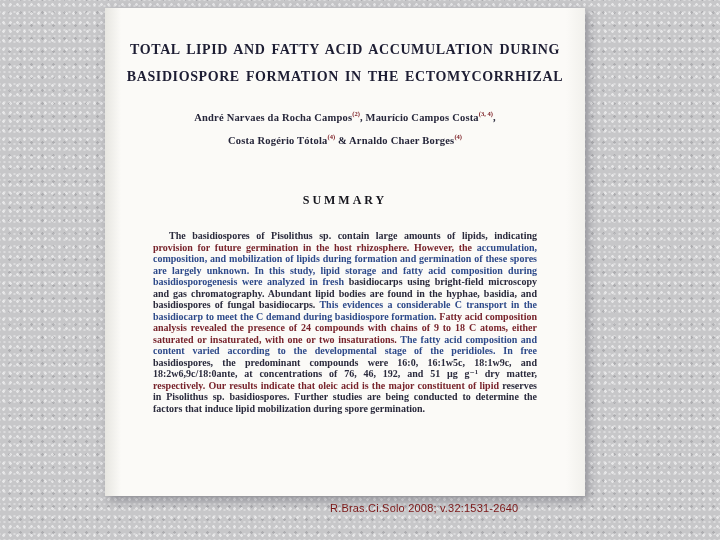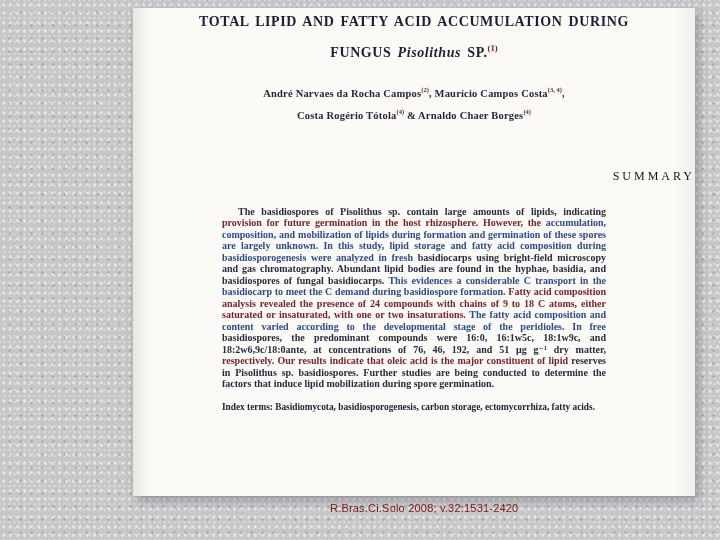--- a/index.html
+++ b/index.html
@@ -17,26 +17,26 @@
       radial-gradient(rgba(255,255,255,0.55) 1px, transparent 1.4px),
       radial-gradient(rgba(110,110,118,0.30) 1px, transparent 1.4px),
       radial-gradient(rgba(255,255,255,0.35) 1px, transparent 1.2px);
     background-size: 7px 9px, 11px 13px, 5px 6px;
     background-position: 0 0, 4px 6px, 2px 3px;
   }
   .scan-page {
     position: absolute;
     left: 105px;
     top: 8px;
-    width: 562px;
+    width: 480px;
     height: 488px;
     background: linear-gradient(90deg, #e7e6e1 0px, #fbfaf7 16px, #fbfaf7 96%, #f1f0ec 100%);
     box-shadow: 3px 4px 9px rgba(70,70,82,0.45);
     box-sizing: border-box;
-    margin-left: 28px;
+    padding-top: 28px;
   }
   .title-block {
     text-align: center;
     font-weight: bold;
     font-size: 14px;
     letter-spacing: 0.6px;
     word-spacing: 2px;
     line-height: 27px;
     color: #1d1d33;
   }
@@ -52,22 +52,22 @@
     margin-top: 14px;
     text-align: center;
     font-weight: bold;
     font-size: 10.5px;
     letter-spacing: 0.2px;
     line-height: 19px;
     color: #26263a;
   }
   .summary-heading {
     margin-top: 44px;
-    text-align: right;
-    font-weight: normal;
+    text-align: center;
+    font-weight: bold;
     font-size: 12px;
     letter-spacing: 3px;
     color: #16161e;
   }
   .summary-paragraph {
     margin: 22px auto 0 auto;
     width: 384px;
     text-align: justify;
     text-indent: 16px;
     font-weight: bold;
@@ -100,29 +100,28 @@
     letter-spacing: 0.2px;
   }
 </style>
 </head>
 <body>
 
 <div class="scan-page">
 
   <div class="title-block">
     <div>TOTAL LIPID AND FATTY ACID ACCUMULATION DURING</div>
-    <div><span>FUNGUS </span><span class="species">Pisolithus</span><span> SP.</span><sup class="ref">(1)</sup></div>
+    <div>BASIDIOSPORE FORMATION IN THE ECTOMYCORRHIZAL</div>
   </div>
 
   <div class="authors-block">
     <div><span>André Narvaes da Rocha Campos</span><sup class="ref">(2)</sup><span>, Maurício Campos Costa</span><sup class="ref">(3, 4)</sup><span>,</span></div>
     <div><span>Costa Rogério Tótola</span><sup class="ref">(4)</sup><span> &amp; Arnaldo Chaer Borges</span><sup class="ref">(4)</sup></div>
   </div>
 
   <div class="summary-heading">SUMMARY</div>
 
   <p class="summary-paragraph"><span class="tone-dark">The basidiospores of Pisolithus sp. contain large amounts of lipids, indicating </span><span class="tone-red">provision for future germination in the host rhizosphere.  However, the </span><span class="tone-blue">accumulation, composition, and mobilization of lipids during formation and germination of these spores are largely unknown.  In this study, lipid storage and fatty acid composition during basidiosporogenesis were analyzed in fresh </span><span class="tone-dark">basidiocarps using bright-field microscopy and gas chromatography.  Abundant lipid bodies are found in the hyphae, basidia, and basidiospores of fungal basidiocarps.  </span><span class="tone-blue">This evidences a considerable C transport in the basidiocarp to meet the C demand during basidiospore formation.  </span><span class="tone-red">Fatty acid composition analysis revealed the presence of 24 compounds with chains of 9 to 18 C atoms, either saturated or insaturated, with one or two insaturations.  </span><span class="tone-blue">The fatty acid composition and content varied according to the developmental stage of the peridioles.  In free </span><span class="tone-dark">basidiospores, the predominant compounds were 16:0, 16:1w5c, 18:1w9c, and 18:2w6,9c/18:0ante, at concentrations of 76, 46, 192, and 51 µg g⁻¹ dry matter, </span><span class="tone-red">respectively.  Our results indicate that oleic acid is the major constituent of lipid </span><span class="tone-dark">reserves in Pisolithus sp. basidiospores.  Further studies are being conducted to determine the factors that induce lipid mobilization during spore germination.</span></p>
 
-  <p class="index-terms"><span class="label">Index terms:</span><span> Basidiomycota, basidiosporogenesis, carbon storage, ectomycorrhiza, fatty acids.</span></p>
 
 </div>
 
-<div class="footer-citation">R.Bras.Ci.Solo 2008; v.32:1531-2420</div>
+<div class="footer-citation">R.Bras.Ci.Solo 2008; v.32:1531-2640</div>
 
 </body></html>

